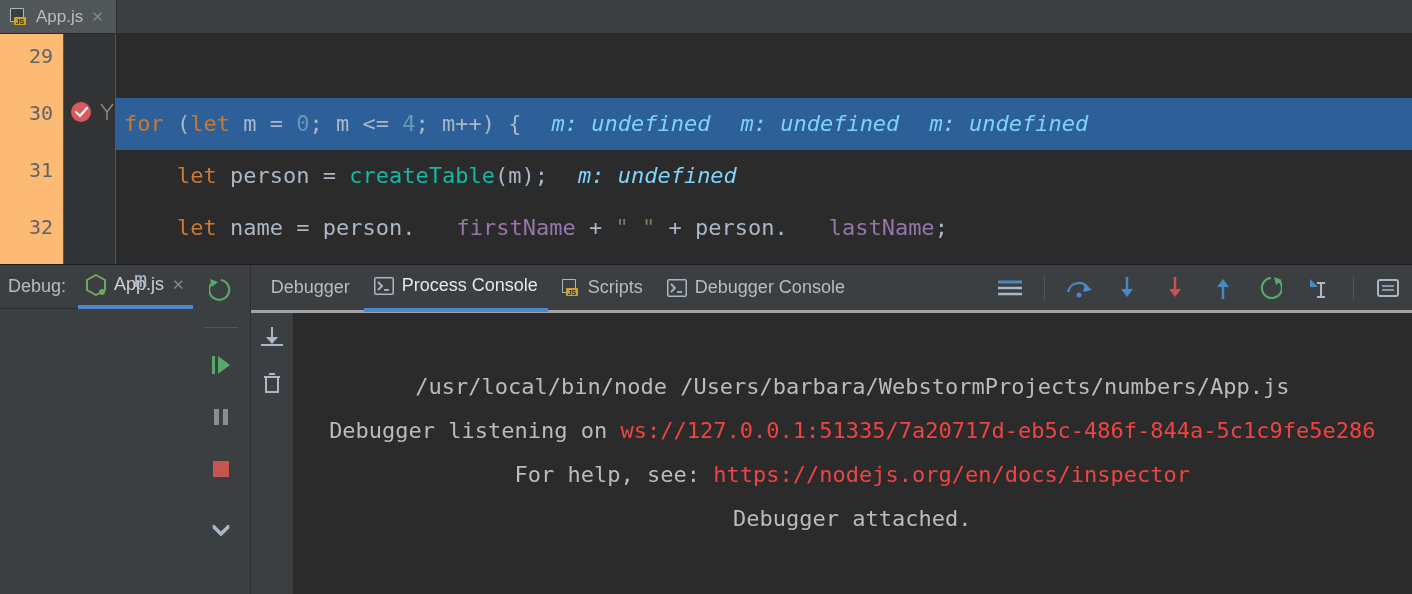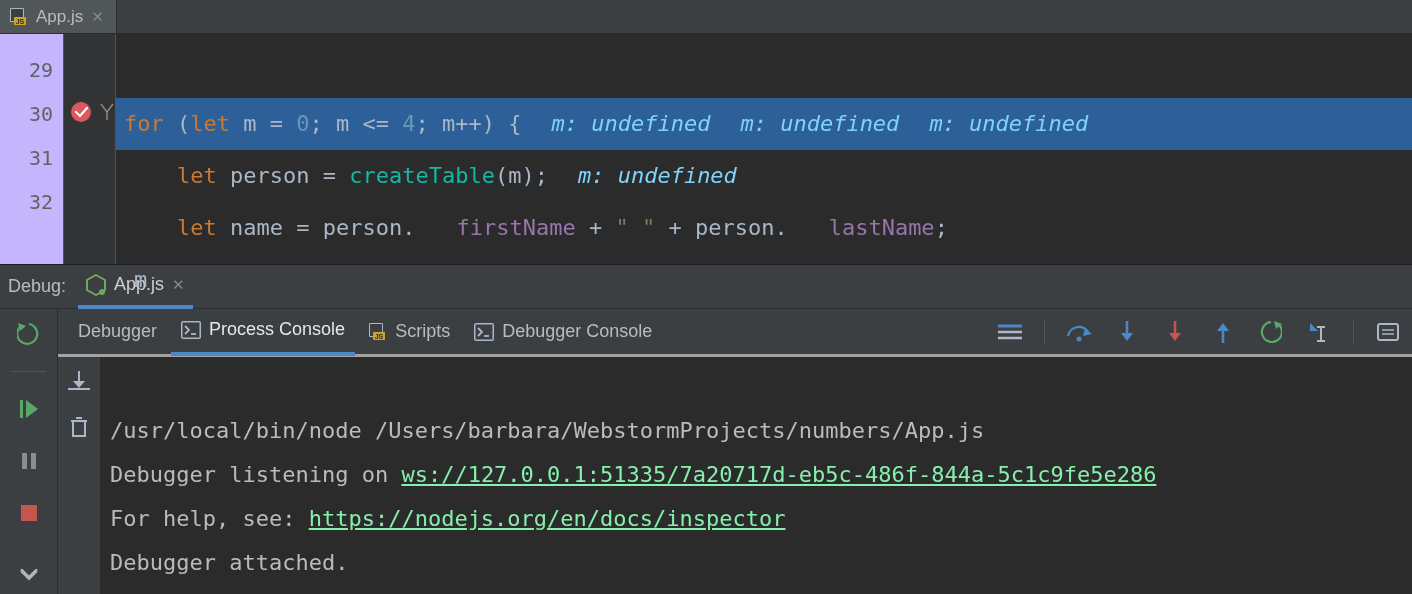--- a/index.html
+++ b/index.html
@@ -31,24 +31,25 @@
   .js-icon { display:inline-flex; align-items:center; }
 
   .editor-area {
     display: flex;
     height: 230px;
     background: #2b2b2b;
     position: relative;
   }
   .gutter {
     width: 64px;
-    background: #c4b5fd;
+    background: #fdba74;
     border-right: 1px solid #555;
     display: flex; flex-direction: column;
-    padding-top: 14px;
+    padding-top: 0;
+    gap: 13px;
   }
   .bp-gutter {
     width: 34px;
     background: #313335;
     display: flex; flex-direction: column;
     padding-top: 12px;
   }
   .fold-gutter {
     width: 18px;
     background: #313335;
@@ -89,21 +90,21 @@
   .prop{ color: #9876aa; margin-left: 41px; }
   .str { color: #6a8759; }
   .op  { color: #a9b7c6; }
   .inlay { color: #7dd3fc; font-style: italic; margin-left: 30px; }
 
   
   .debug-panel {
     background: #3c3f41;
     height: 330px;
     border-top: 1px solid #1e1f22;
-    display: flex; flex-direction: column;
+    display: flex; flex-direction: row; text-align: center;
   }
   .debug-header {
     height: 44px;
     display: flex; align-items: center;
     padding-left: 8px;
     border-bottom: 1px solid #2c2f31;
     font-family: -apple-system, "Segoe UI", sans-serif;
     font-size: 18px;
     color: #bbbbbb;
     gap: 12px;
@@ -170,22 +171,21 @@
   .console-area {
     flex:1;
     background: #2b2b2b;
     padding: 8px 10px;
     font-size: 22px;
     line-height: 44px;
     color: #bbbbbb;
     white-space: pre;
   }
   .console-area .link {
-    color: #86efac;
-    text-decoration: underline;
+    color: #ef4444;
     cursor:pointer;
   }
 
   
   svg { display:block; }
 </style>
 </head>
 <body>
 
 <div class="editor-tabs">

